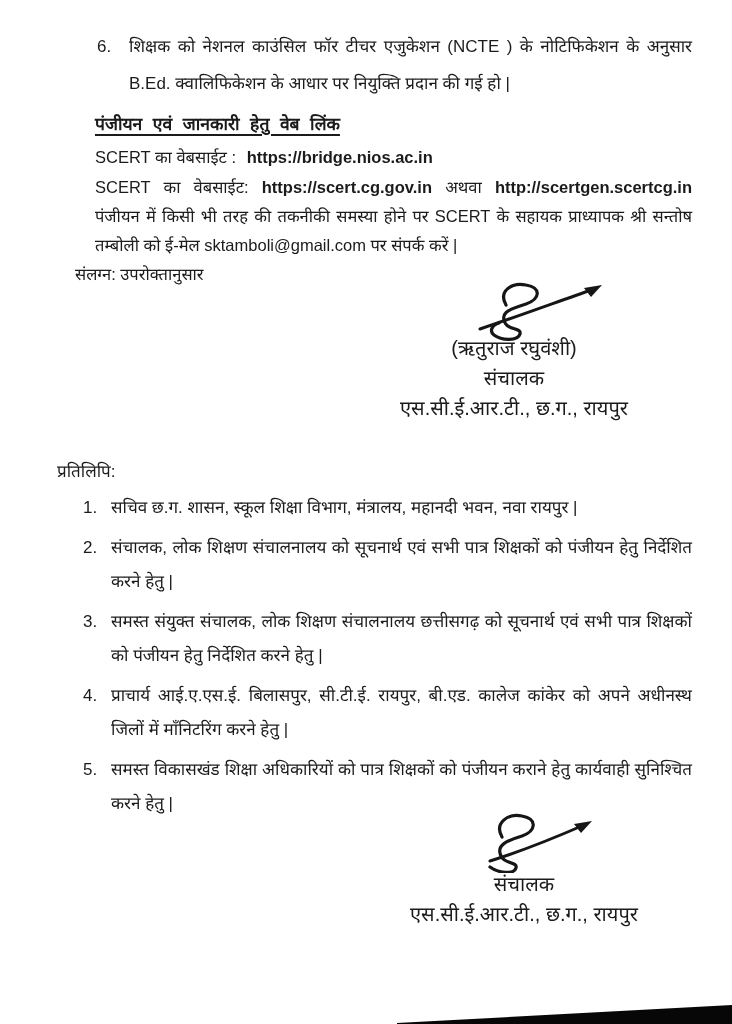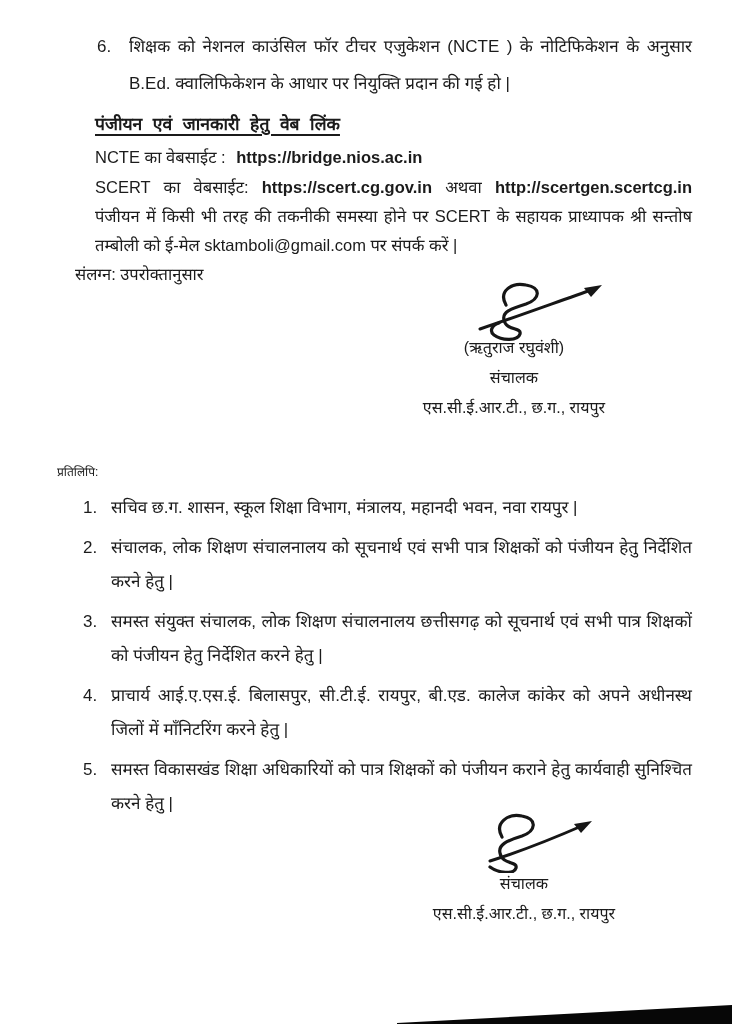--- a/index.html
+++ b/index.html
@@ -50,31 +50,31 @@
     line-height:29px; font-size:16.5px;
     text-align:justify;
   }
   .attachment { margin-left:18px; line-height:29px; font-size:16.5px; }
 
   
   .sig { position:relative; width:260px; margin-left:auto; text-align:center; }
   .sig1 { margin-right:48px; margin-top:4px; padding-top:40px; }
   .sig .scribble { position:absolute; }
   .sig1 .scribble { top:-14px; left:62px; }
-  .sig-line { line-height:30px; font-size:16px; }
+  .sig-line { line-height:30px; font-size:20px; }
   .sig2 { margin-right:38px; margin-top:34px; padding-top:14px; }
   .sig2 .scribble { top:-46px; left:52px; }
 
   
   .ref-row {
     margin-top:30px;
     display:flex; justify-content:space-between; align-items:baseline;
     font-size:16.5px; line-height:28px;
   }
-  .copy-label { font-size:12px; line-height:30px; margin-top:4px; }
+  .copy-label { font-size:17px; line-height:30px; margin-top:4px; }
 
   
   .copies { margin-top:4px; }
   .copy-item { display:flex; margin-bottom:6px; font-size:17px; line-height:34px; }
   .copy-item .num { flex:0 0 28px; width:28px; margin-left:26px; }
   .copy-item .txt { flex:1; text-align:justify; }
 
   .wedge { position:absolute; right:0; bottom:0; }
 </style>
 </head>
@@ -84,21 +84,21 @@
   <div class="content">
 
     <div class="item6">
       <span class="num">6.</span>
       <div class="txt">शिक्षक को नेशनल काउंसिल फॉर टीचर एजुकेशन (NCTE ) के नोटिफिकेशन के अनुसार B.Ed. क्वालिफिकेशन के आधार पर नियुक्ति प्रदान की गई हो |</div>
     </div>
 
     <div class="weblink-heading">पंजीयन एवं जानकारी हेतु वेब लिंक</div>
 
     <div class="line nios-line">
-      <span>NCTE का वेबसाईट :</span>
+      <span>SCERT का वेबसाईट :</span>
       <span class="b url">https://bridge.nios.ac.in</span>
     </div>
 
     <div class="scert-line">
       <span>SCERT का वेबसाईट:</span>
       <span class="b">https://scert.cg.gov.in</span>
       <span>अथवा</span>
       <span class="b">http://scertgen.scertcg.in</span>
     </div>
 

